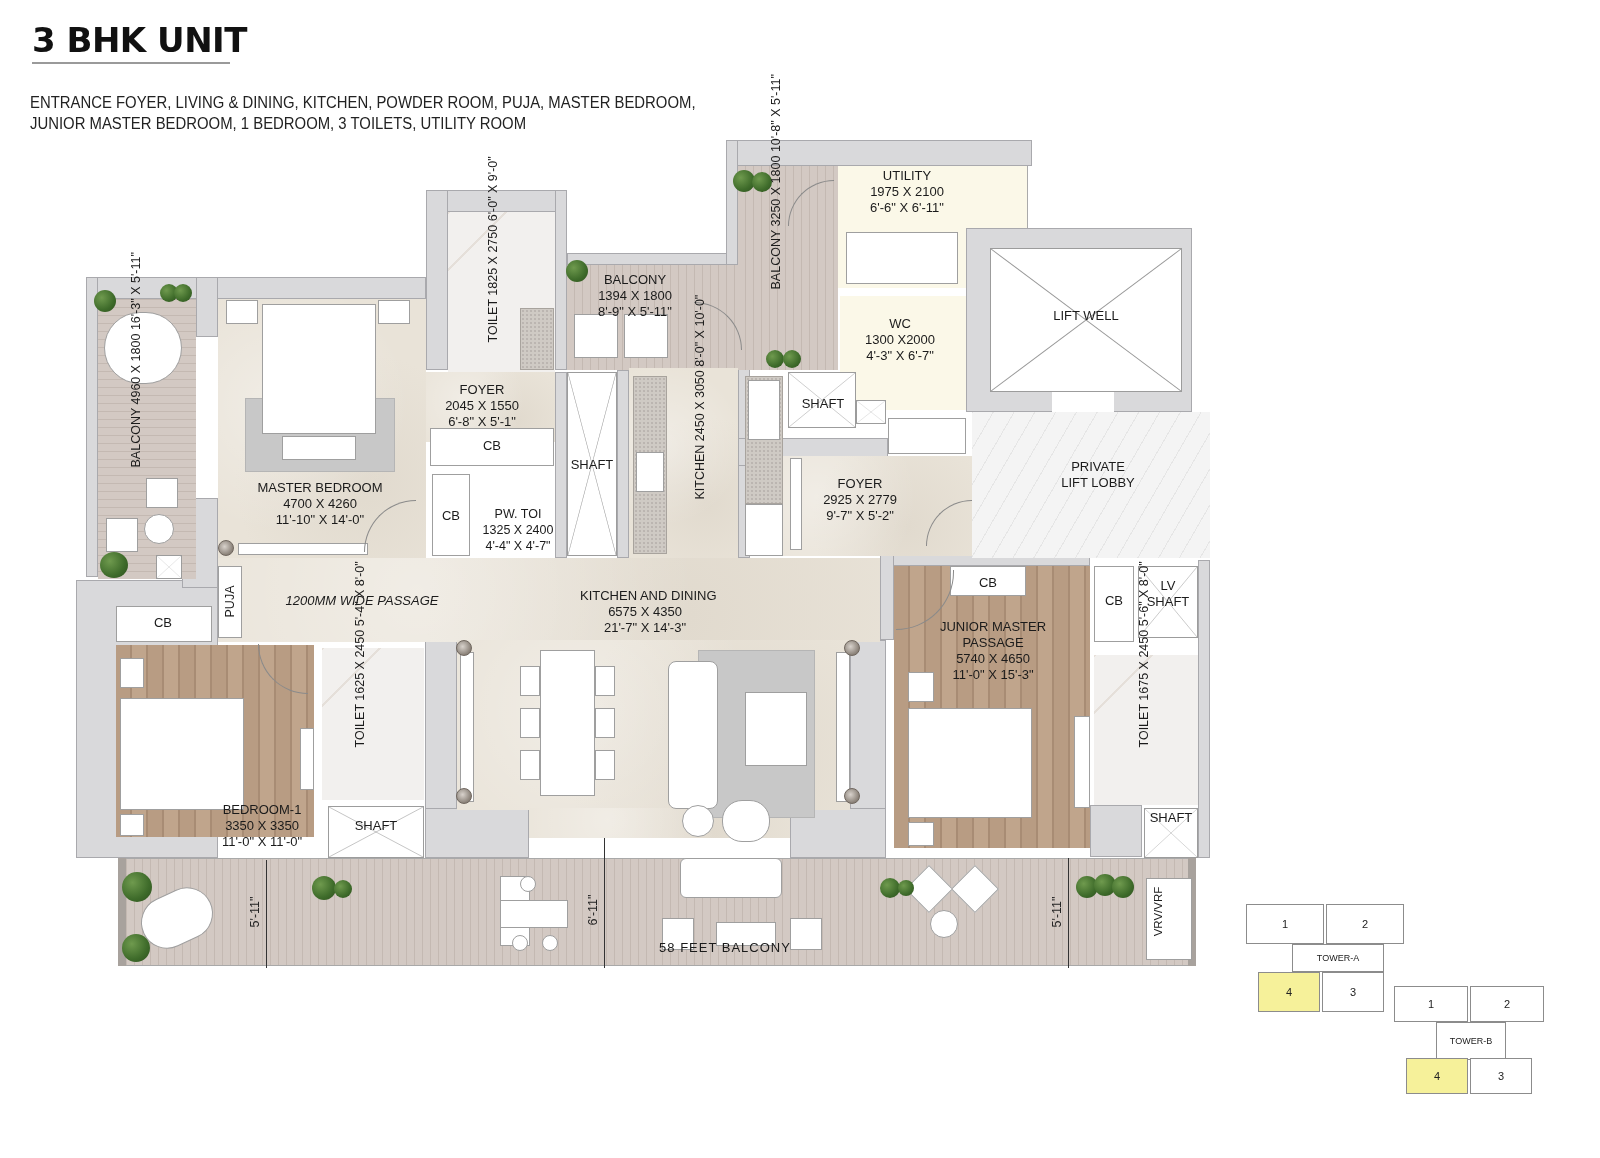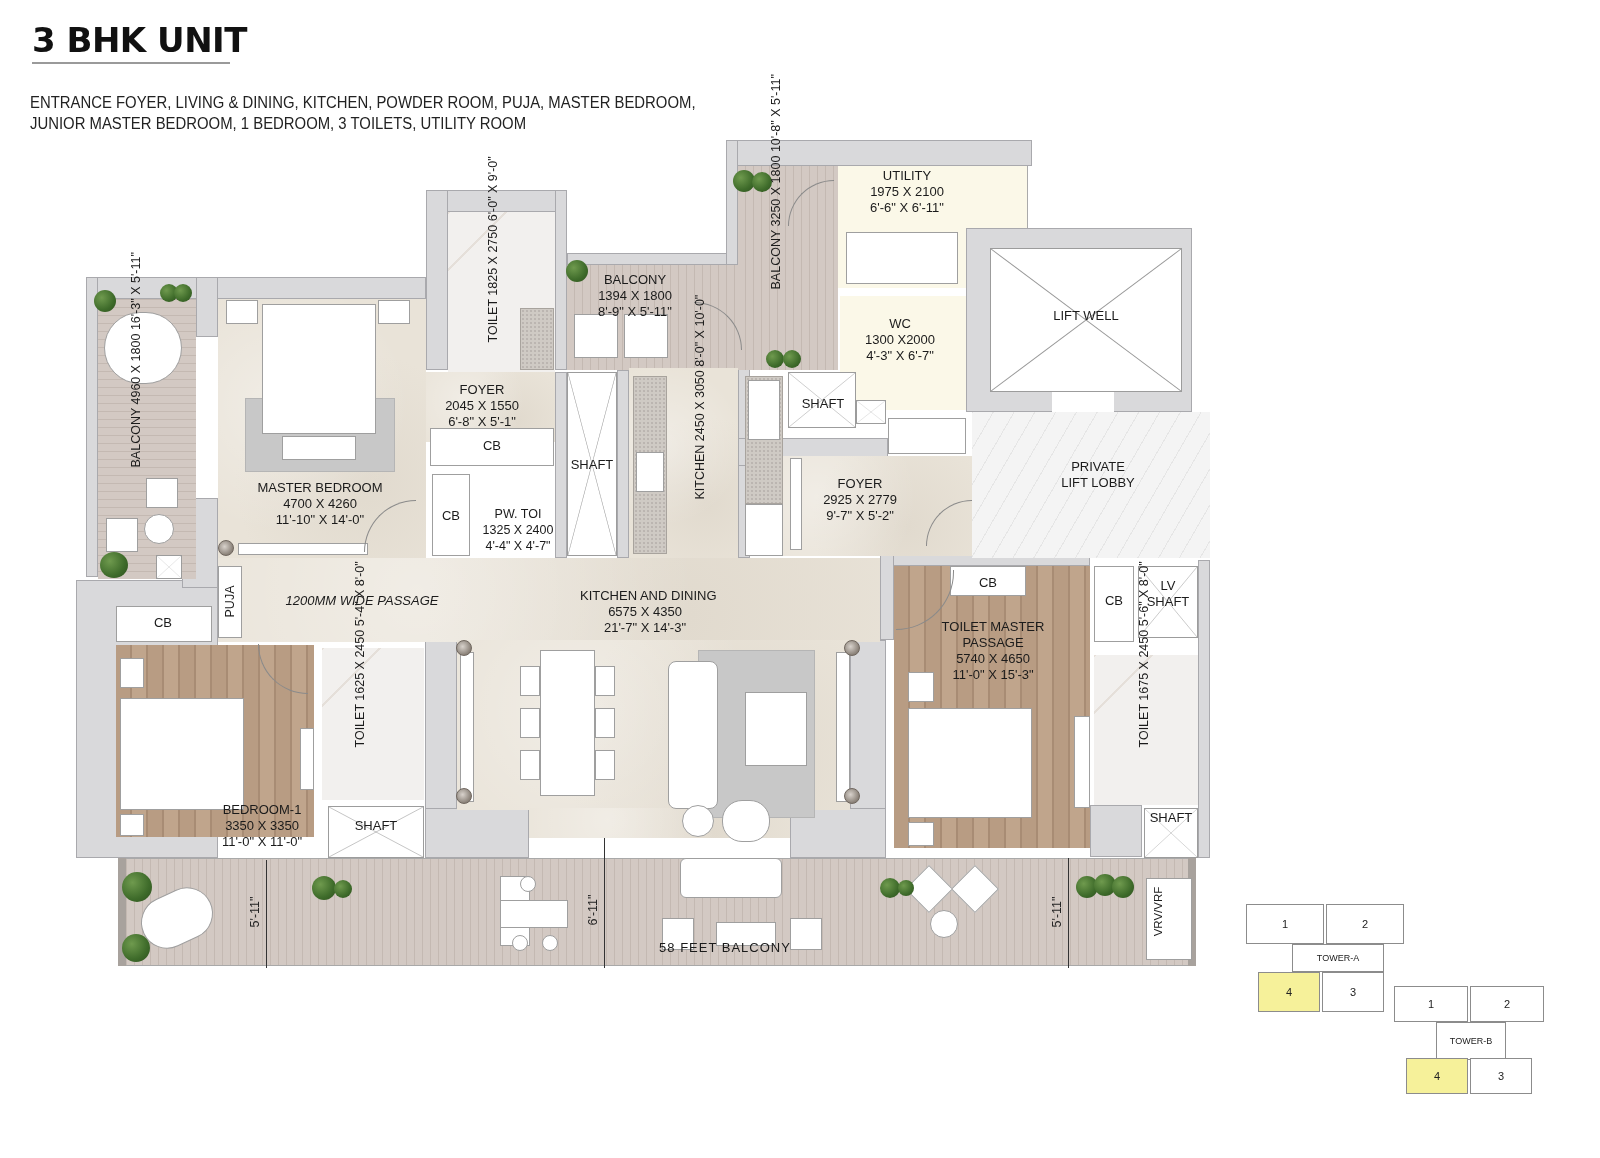--- a/index.html
+++ b/index.html
@@ -401,21 +401,21 @@
 
   <div class="label" style="left:336px;top:818px;width:80px;">
     <span class="l">SHAFT</span>
   </div>
 
   <div class="label" style="left:968px;top:575px;width:40px;">
     <span class="l">CB</span>
   </div>
 
   <div class="label" style="left:928px;top:619px;width:130px;">
-    <span class="l">TOILET MASTER</span>
+    <span class="l">JUNIOR MASTER</span>
     <span class="l">PASSAGE</span>
     <span class="l">5740 X 4650</span>
     <span class="l">11'-0" X 15'-3"</span>
   </div>
 
   <div class="label" style="left:1094px;top:593px;width:40px;">
     <span class="l">CB</span>
   </div>
 
   <div class="label" style="left:1140px;top:578px;width:56px;">

